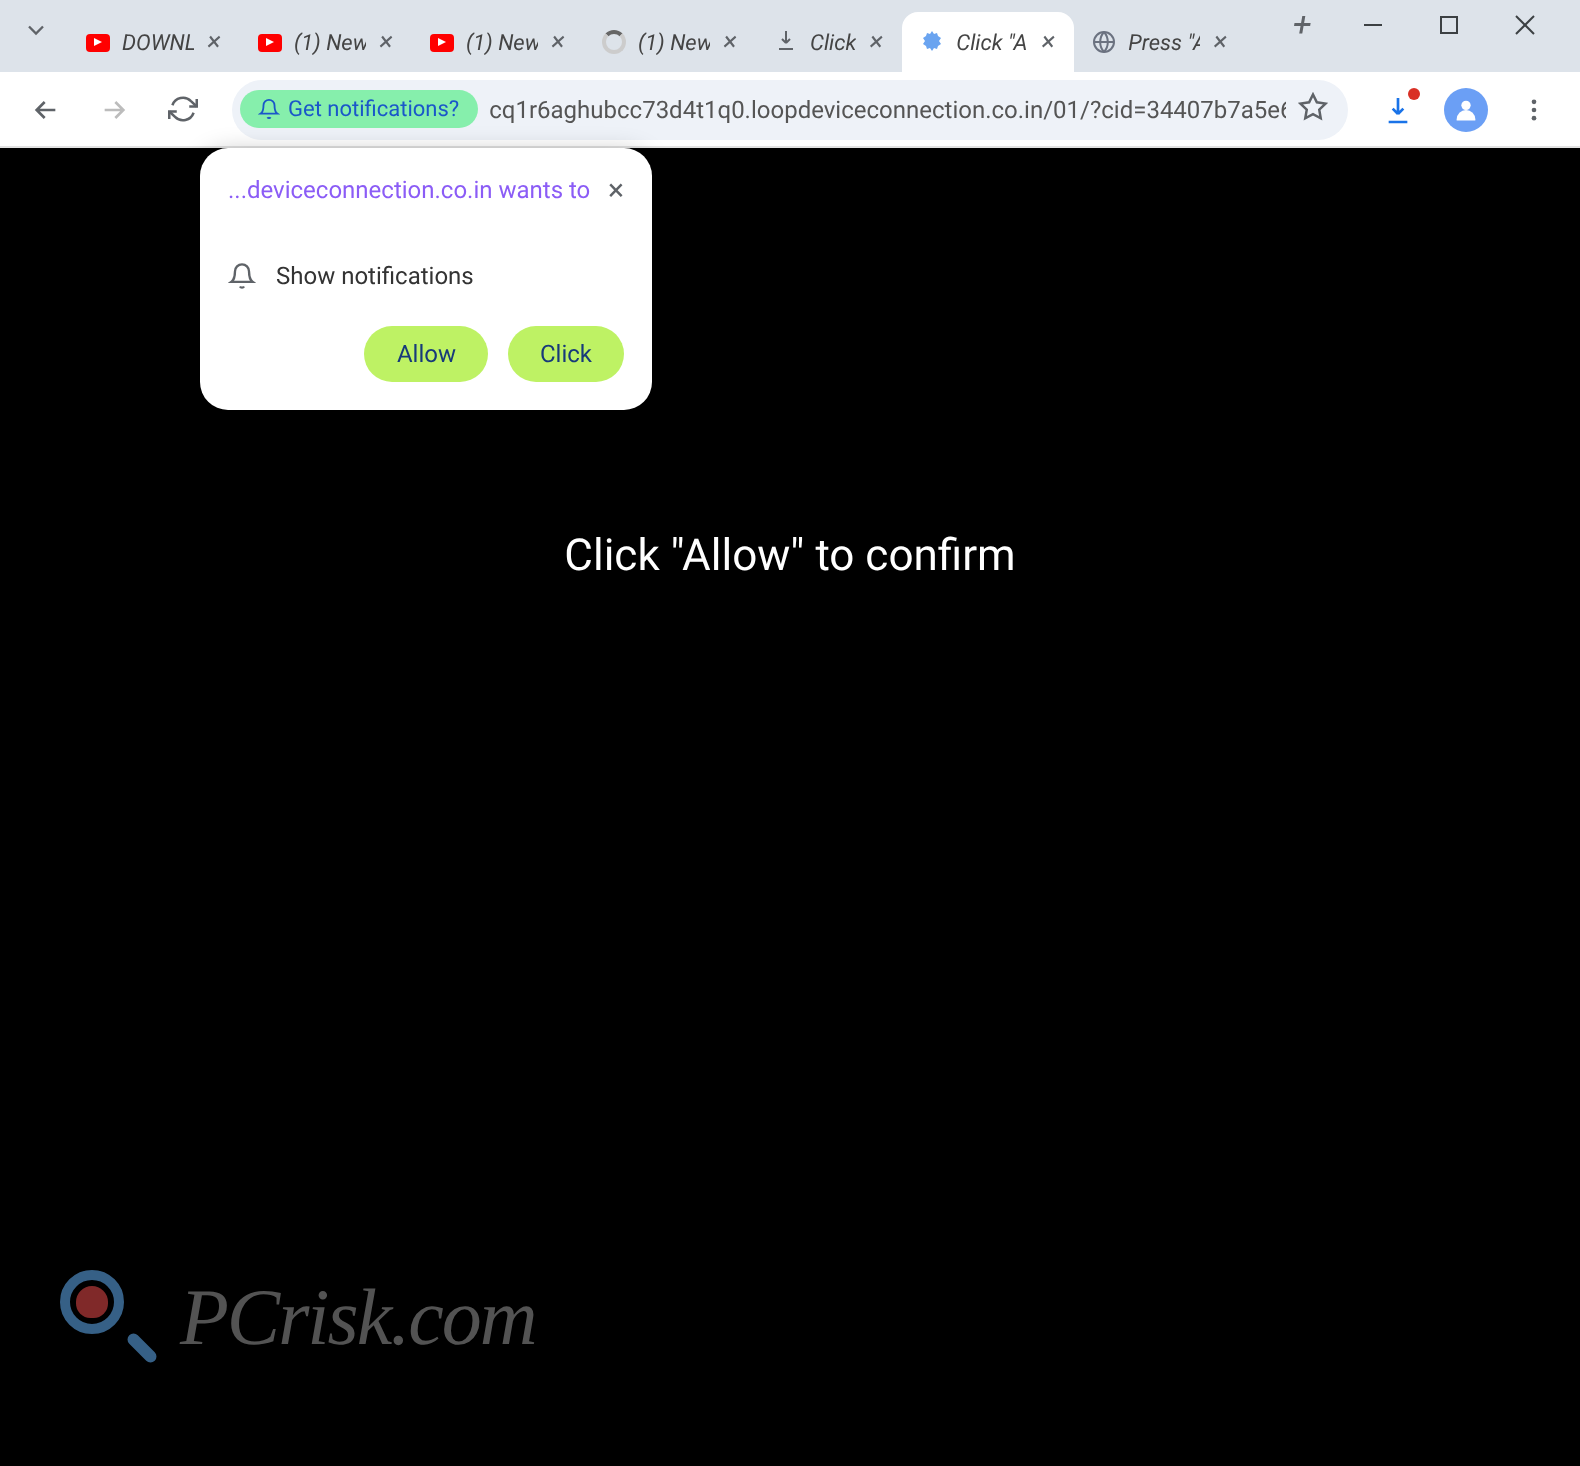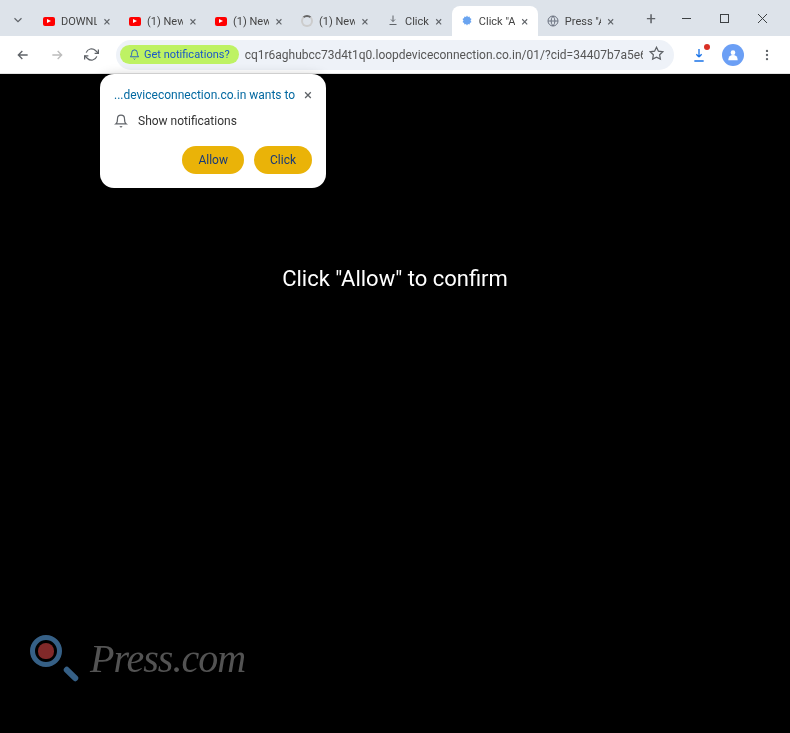--- a/index.html
+++ b/index.html
@@ -1,56 +1,56 @@
 <!DOCTYPE html>
 <html><head>
 <meta charset="utf-8">
 <style>
 * { margin: 0; padding: 0; box-sizing: border-box; font-family: -apple-system, BlinkMacSystemFont, "Segoe UI", Roboto, Arial, sans-serif; }
 body { width: 790px; height: 733px; overflow: hidden; background: #fff; position: relative; }
 
 
-.titlebar { height: 36px; background: #dde3ea; display: flex; align-items: center; padding: 0 6px; position: relative; }
+.titlebar { height: 36px; background: #dde3ea; display: flex; align-items: flex-start; padding: 0 6px; position: relative; font-style: italic; }
 .tabs { display: flex; align-items: flex-end; height: 100%; flex: 1; gap: 0; padding-top: 6px; }
 .search-tabs { width: 24px; height: 24px; border-radius: 50%; display: flex; align-items: center; justify-content: center; margin-right: 4px; margin-top: 3px; }
 .search-tabs svg { width: 14px; height: 14px; }
 .tab { display: flex; align-items: center; height: 30px; padding: 0 6px 0 8px; border-radius: 8px 8px 0 0; font-size: 11px; color: #444; max-width: 86px; min-width: 40px; position: relative; cursor: pointer; }
 .tab.active { background: #fff; }
 .tab .favicon { width: 14px; height: 14px; margin-right: 5px; flex-shrink: 0; display: flex; align-items: center; justify-content: center; }
 .tab .title { white-space: nowrap; overflow: hidden; text-overflow: clip; flex: 1; }
 .tab .close { width: 14px; height: 14px; margin-left: 3px; flex-shrink: 0; color: #5f6368; display: flex; align-items: center; justify-content: center; font-size: 13px; }
 .newtab { width: 26px; height: 26px; display: flex; align-items: center; justify-content: center; font-size: 17px; color: #5f6368; margin-left: 4px; border-radius: 50%; }
 .win-controls { display: flex; gap: 14px; padding: 0 10px; }
 .win-btn { width: 24px; height: 24px; display: flex; align-items: center; justify-content: center; color: #3c4043; }
 .win-btn svg { width: 11px; height: 11px; }
 
 
 .toolbar { height: 38px; background: #fff; display: flex; align-items: center; padding: 0 8px; gap: 4px; border-bottom: 1px solid #e2e2e2; }
 .nav-btn { width: 30px; height: 30px; display: flex; align-items: center; justify-content: center; color: #5f6368; border-radius: 50%; }
 .nav-btn.disabled { color: #bcbcbc; }
 .omnibox { flex: 1; height: 30px; background: #eef2f8; border-radius: 15px; display: flex; align-items: center; padding: 0 4px 0 4px; margin: 0 6px; font-size: 12px; color: #555; overflow: hidden; }
-.notif-chip { background: #bef264; color: #1a57c9; border-radius: 12px; padding: 3px 9px; font-size: 11px; display: flex; align-items: center; gap: 4px; margin-right: 6px; white-space: nowrap; }
+.notif-chip { background: #86efac; color: #1a57c9; border-radius: 12px; padding: 3px 9px; font-size: 11px; display: flex; align-items: center; gap: 4px; margin-right: 6px; white-space: nowrap; }
 .notif-chip svg { width: 11px; height: 11px; }
 .url-text { flex: 1; white-space: nowrap; overflow: hidden; }
 .star { margin: 0 6px; color: #5f6368; }
 .ext-btn { width: 30px; height: 30px; display: flex; align-items: center; justify-content: center; color: #5f6368; }
 .ext-dl { position: relative; }
 .ext-dl::after { content: ""; position: absolute; top: 4px; right: 4px; width: 6px; height: 6px; background: #d93025; border-radius: 50%; }
 .avatar { width: 22px; height: 22px; border-radius: 50%; background: #6b9ff5; display: flex; align-items: center; justify-content: center; margin: 0 4px; }
 .avatar svg { width: 14px; height: 14px; fill: #fff; }
 
 
 .perm-popup { position: absolute; top: 74px; left: 100px; width: 226px; background: #fff; border-radius: 14px; box-shadow: 0 2px 12px rgba(0,0,0,.25); padding: 14px 14px 14px 14px; z-index: 20; }
 .perm-head { display: flex; justify-content: space-between; align-items: flex-start; }
-.perm-site { font-size: 12px; color: #0369a1; }
+.perm-site { font-size: 12px; color: #8b5cf6; }
 .perm-close { font-size: 15px; color: #5f6368; cursor: pointer; line-height: 1; }
-.perm-row { display: flex; align-items: center; gap: 10px; margin-top: 11px; font-size: 12px; color: #333; }
+.perm-row { display: flex; align-items: center; gap: 10px; margin-top: 28px; font-size: 12px; color: #333; }
 .perm-row svg { width: 14px; height: 14px; }
 .perm-actions { display: flex; justify-content: flex-end; gap: 10px; margin-top: 18px; }
-.perm-btn { background: #eab308; color: #173a7a; border: none; border-radius: 16px; padding: 7px 16px; font-size: 12px; cursor: pointer; }
+.perm-btn { background: #bef264; color: #173a7a; border: none; border-radius: 16px; padding: 7px 16px; font-size: 12px; cursor: pointer; }
 
 
 .content { position: absolute; top: 74px; left: 0; right: 0; bottom: 0; background: #000; display: flex; align-items: flex-start; justify-content: center; }
 .msg { color: #fff; font-size: 22px; text-align: center; margin-top: 190px; line-height: 1.35; font-weight: 400; }
 
 
 .watermark { position: absolute; left: 28px; bottom: 50px; display: flex; align-items: center; opacity: 0.6; }
 .wm-icon { width: 50px; height: 50px; position: relative; margin-right: 12px; }
 .wm-icon .mag { width: 32px; height: 32px; border: 5px solid #5aa0e0; border-radius: 50%; position: absolute; top: 2px; left: 2px; }
 .wm-icon .handle { width: 18px; height: 6px; background: #5aa0e0; position: absolute; bottom: 6px; right: -2px; transform: rotate(45deg); border-radius: 3px; }
@@ -208,21 +208,21 @@
 <div class="content">
   <div class="msg">
     <div>Click "Allow" to confirm</div>
   </div>
   <div class="watermark">
     <div class="wm-icon">
       <div class="mag"></div>
         <div class="bug"></div>
         <div class="handle"></div>
     </div>
-    <div class="wm-text">Press.com</div>
+    <div class="wm-text">PCrisk.com</div>
   </div>
 </div>
 
 <div class="perm-popup">
   <div class="perm-head">
     <span class="perm-site">...deviceconnection.co.in wants to</span>
     <span class="perm-close">×</span>
   </div>
   <div class="perm-row">
     <svg viewBox="0 0 24 24" fill="none" stroke="#5f6368" stroke-width="2">

